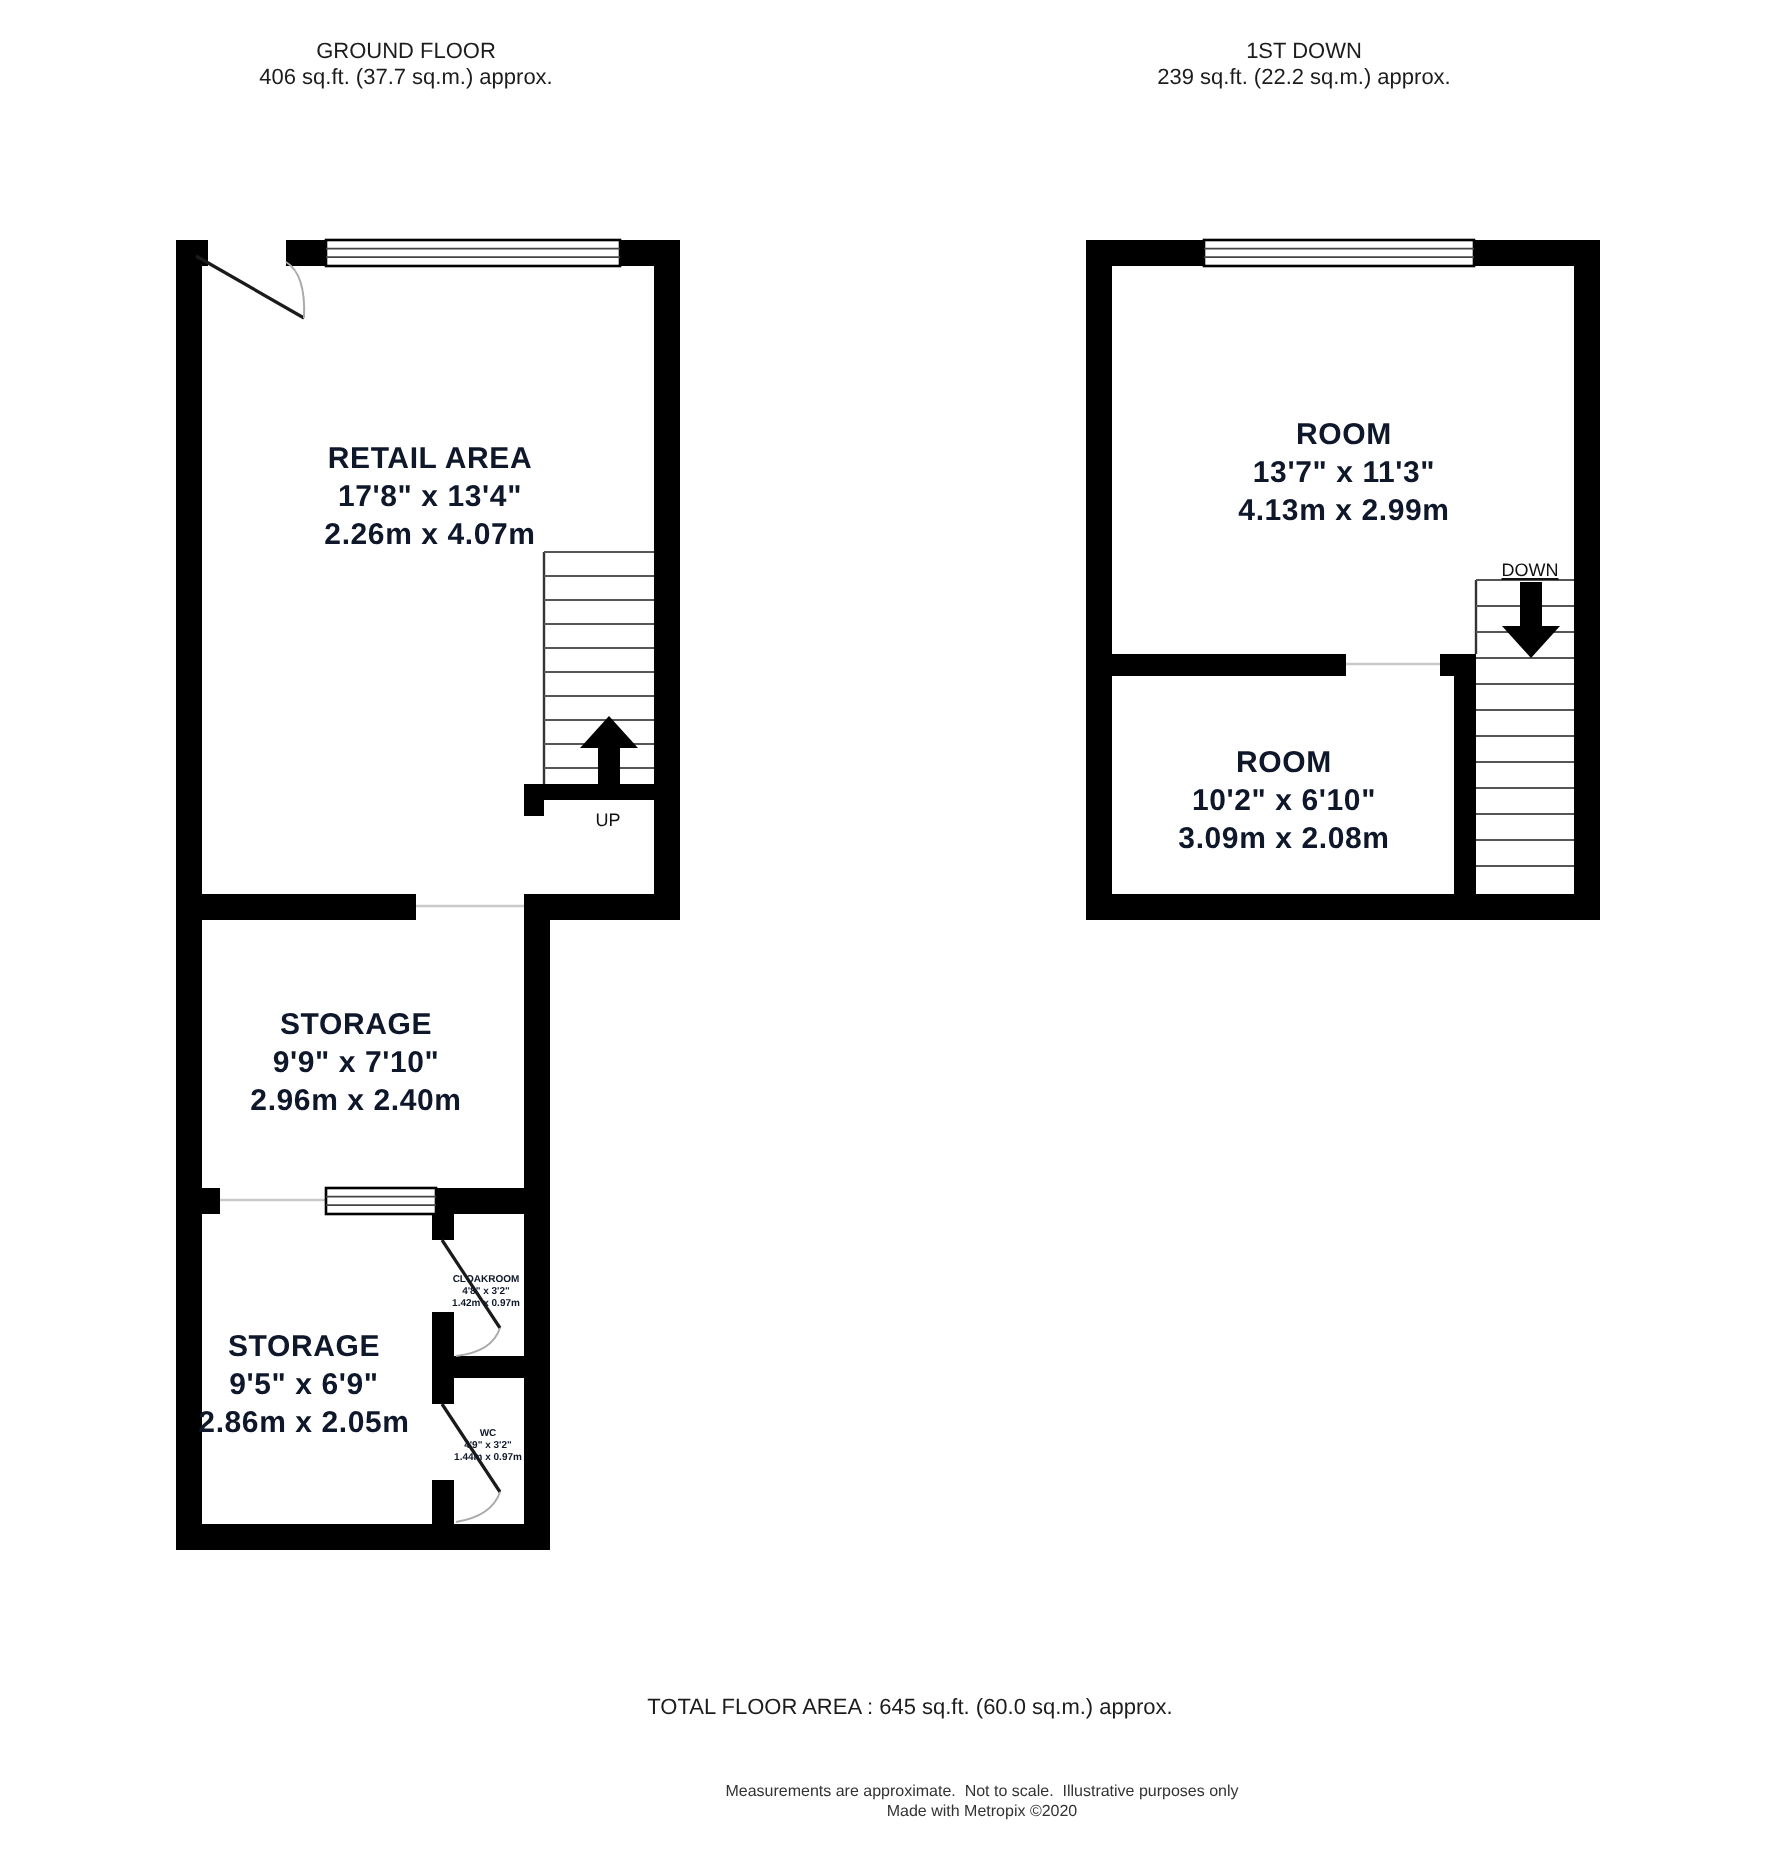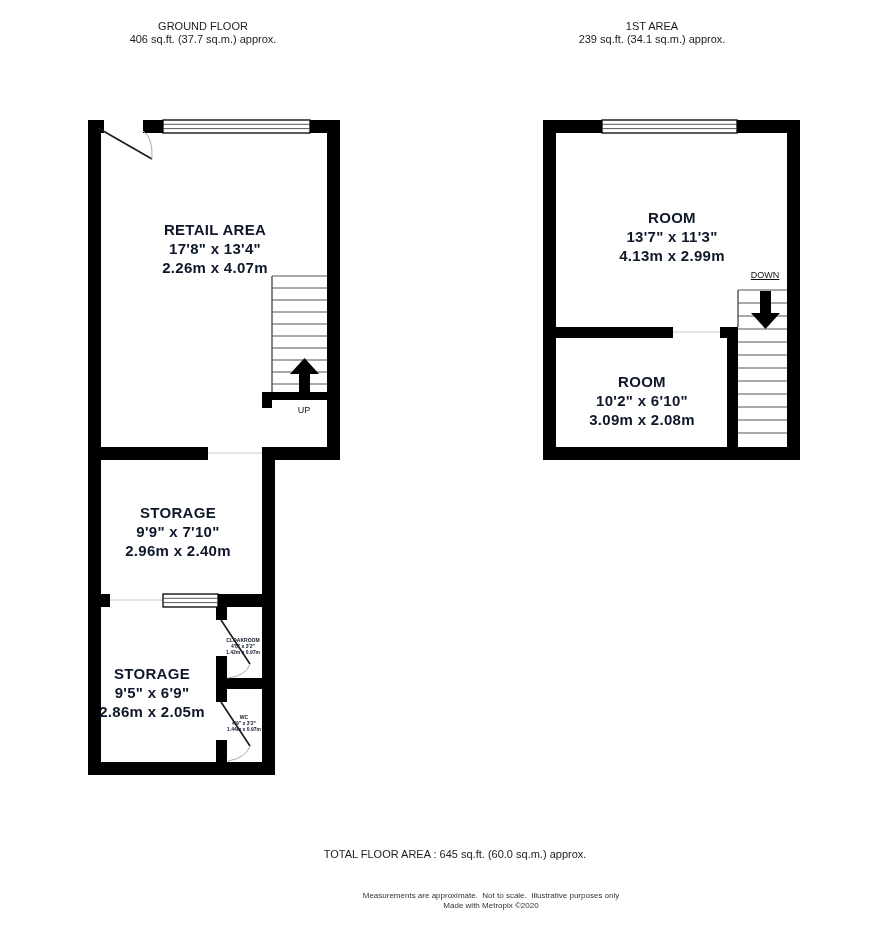--- a/index.html
+++ b/index.html
@@ -144,22 +144,22 @@
       </g>
     </g>
   </svg>
 
   <div class="label floor-header" style="left:203px;top:20px;">
     <div>GROUND FLOOR</div>
     <div>406 sq.ft. (37.7 sq.m.) approx.</div>
   </div>
 
   <div class="label floor-header" style="left:652px;top:20px;">
-    <div>1ST AREA</div>
-    <div>239 sq.ft. (34.1 sq.m.) approx.</div>
+    <div>1ST DOWN</div>
+    <div>239 sq.ft. (22.2 sq.m.) approx.</div>
   </div>
 
   <div class="label room-label" style="left:215px;top:220px;">
     <div>RETAIL AREA</div>
     <div>17'8"  x 13'4"</div>
     <div>2.26m  x 4.07m</div>
   </div>
 
   <div class="label room-label" style="left:178px;top:503px;">
     <div>STORAGE</div>
@@ -191,19 +191,19 @@
     <div>4.13m  x 2.99m</div>
   </div>
 
   <div class="label room-label" style="left:642px;top:372px;">
     <div>ROOM</div>
     <div>10'2"  x 6'10"</div>
     <div>3.09m  x 2.08m</div>
   </div>
 
   <div class="label stair-label" style="left:304px;top:405px;">UP</div>
-  <div class="label stair-label" style="left:765px;top:270px;text-decoration:underline;">DOWN</div>
+  <div class="label stair-label" style="left:765px;top:280px;text-decoration:underline;">DOWN</div>
 
   <div class="label footer-total" style="left:455px;top:848px;">TOTAL FLOOR AREA : 645 sq.ft. (60.0 sq.m.) approx.</div>
   <div class="label footer-small" style="left:455px;top:891px;">Measurements are approximate.  Not to scale.  Illustrative purposes only</div>
   <div class="label footer-small" style="left:455px;top:901px;">Made with Metropix ©2020</div>
 
 </div>
 
 </body></html>

